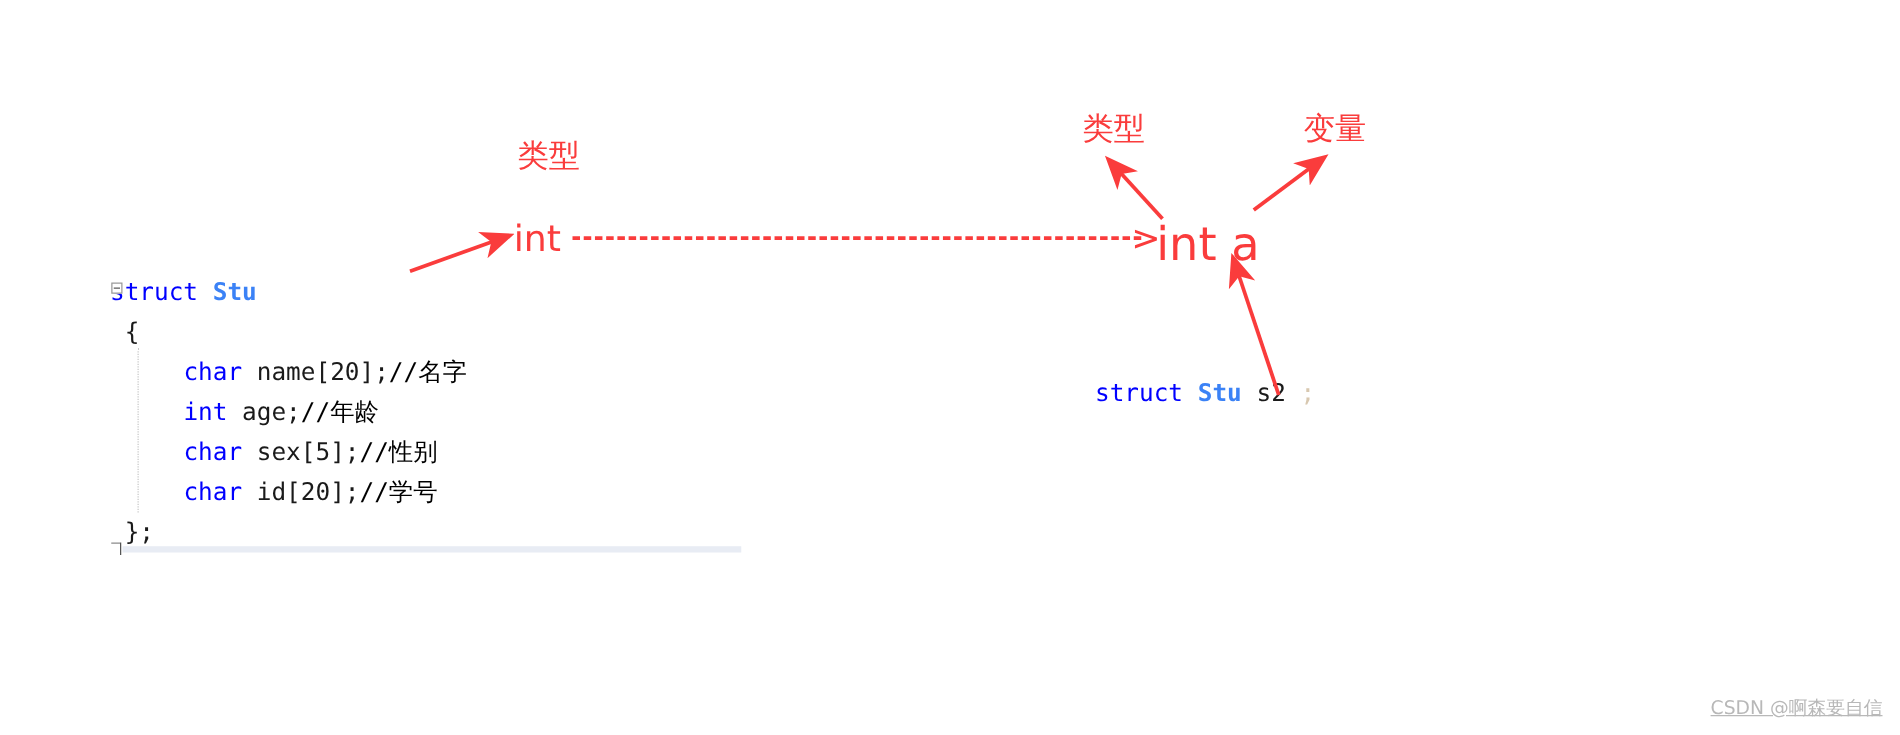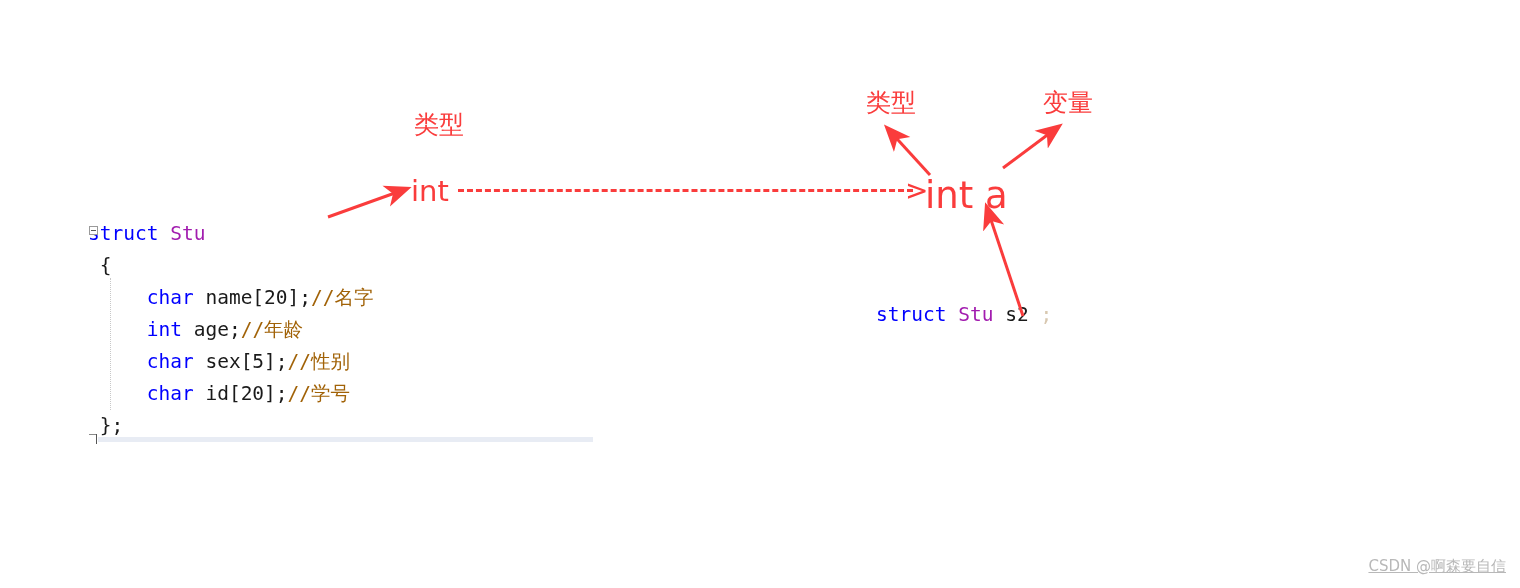--- a/index.html
+++ b/index.html
@@ -37,23 +37,23 @@
     line-height: 32px;
     white-space: pre;
     color: #1a1a1a;
   }
   .code-line {
     position: relative;
     height: 32px;
     white-space: pre;
   }
   .kw      { color: #0000ff; }
-  .type-id { color: #a21caf; }
+  .type-id { color: #3b82f6; font-weight: bold; }
   .plain   { color: #1a1a1a; }
-  .cmt     { color: #a16207; }
+  .cmt     { color: #000000; }
 
   
   #collapse-marker {
     position: absolute;
     left: 89px;
     top: 226px;
     width: 9px;
     height: 9px;
     border: 1px solid #9a9a9a;
     box-sizing: border-box;

